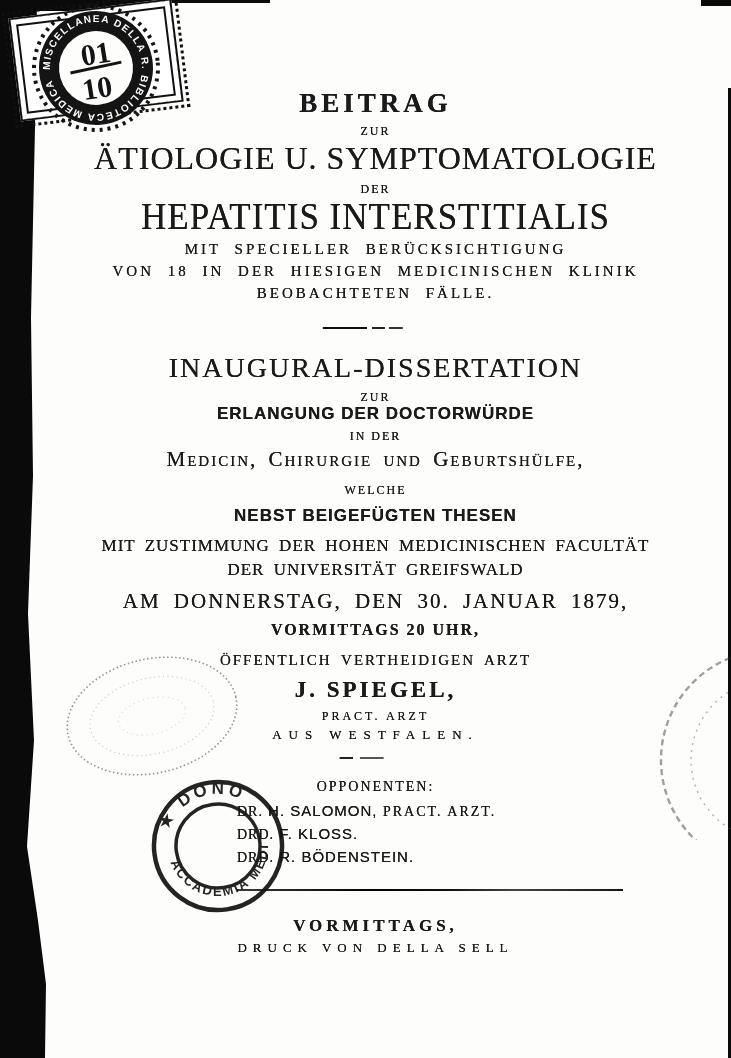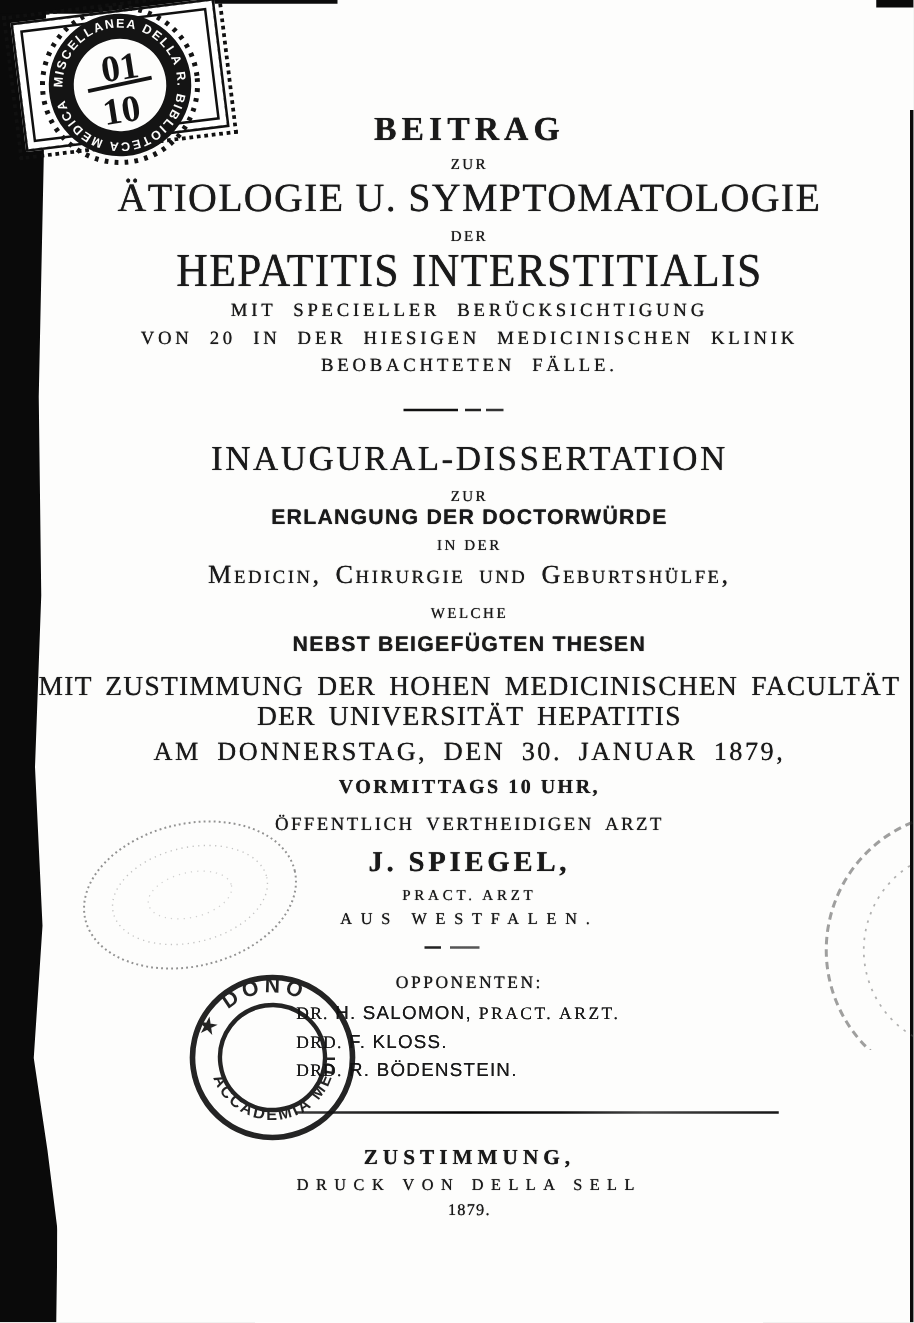--- a/index.html
+++ b/index.html
@@ -22,21 +22,21 @@
   .line{position:absolute;left:30px;right:10px;text-align:center;
         text-shadow:0 0 .6px #222;white-space:nowrap;}
   .t-beitrag{font-size:27px;font-weight:bold;letter-spacing:4px;}
   .t-small{font-size:12px;letter-spacing:2px;}
   .t-main1{font-size:32px;letter-spacing:1px;}
   .t-main2{font-size:35px;letter-spacing:1px;transform:scaleY(1.08);}
   .t-sub{font-size:15px;letter-spacing:3px;word-spacing:7px;}
   .t-inaug{font-size:28px;letter-spacing:2px;}
   .t-gros{font-family:"Liberation Sans",sans-serif;font-weight:bold;font-size:17px;letter-spacing:1px;}
   .t-fac{font-size:21px;letter-spacing:2px;font-variant:small-caps;word-spacing:4px;}
-  .t-zust{font-size:22px;letter-spacing:1px;word-spacing:4px;}
+  .t-zust{font-size:17px;letter-spacing:1px;word-spacing:4px;}
   .t-date{font-size:21px;font-weight:normal;letter-spacing:2px;word-spacing:6px;}
   .t-time{font-size:16px;font-weight:bold;letter-spacing:2px;}
   .t-defend{font-size:15px;letter-spacing:2px;word-spacing:4px;}
   .t-name{font-size:23px;font-weight:bold;letter-spacing:3px;}
   .t-pract{font-size:12px;letter-spacing:3px;}
   .t-origin{font-size:13px;letter-spacing:7px;}
   .t-opph{font-size:14px;letter-spacing:2px;text-align:center;}
   .t-city{font-size:17px;font-weight:bold;letter-spacing:4px;}
   .t-druck{font-size:13px;letter-spacing:6px;}
   .t-year{font-size:13px;letter-spacing:1px;}
@@ -92,36 +92,36 @@
     <rect x="44" y="68" width="52" height="3" fill="#141414" transform="rotate(-7 70 70)"></rect>
     <text x="68" y="100" text-anchor="middle" font-size="30" font-weight="bold" fill="#141414" font-family="Liberation Serif, serif" transform="rotate(-4 70 70)">10</text>
   </svg>
 
   <div class="line t-beitrag" style="top:88px">BEITRAG</div>
   <div class="line t-small" style="top:124px">ZUR</div>
   <div class="line t-main1" style="top:140px">ÄTIOLOGIE U. SYMPTOMATOLOGIE</div>
   <div class="line t-small" style="top:182px">DER</div>
   <div class="line t-main2" style="top:197px">HEPATITIS INTERSTITIALIS</div>
   <div class="line t-sub" style="top:241px">MIT SPECIELLER BERÜCKSICHTIGUNG</div>
-  <div class="line t-sub" style="top:263px">VON 20 IN DER HIESIGEN MEDICINISCHEN KLINIK</div>
+  <div class="line t-sub" style="top:263px">VON 18 IN DER HIESIGEN MEDICINISCHEN KLINIK</div>
   <div class="line t-sub" style="top:285px">BEOBACHTETEN FÄLLE.</div>
 
   <div class="rule" id="rule-1"></div>
 
   <div class="line t-inaug" style="top:352px">INAUGURAL-DISSERTATION</div>
   <div class="line t-small" style="top:390px">ZUR</div>
   <div class="line t-gros" style="top:404px">ERLANGUNG DER DOCTORWÜRDE</div>
   <div class="line t-small" style="top:429px">IN DER</div>
   <div class="line t-fac" style="top:447px">Medicin, Chirurgie und Geburtshülfe,</div>
   <div class="line t-small" style="top:483px">WELCHE</div>
   <div class="line t-gros" style="top:506px">NEBST BEIGEFÜGTEN THESEN</div>
   <div class="line t-zust" style="top:536px">MIT ZUSTIMMUNG DER HOHEN MEDICINISCHEN FACULTÄT</div>
-  <div class="line t-zust" style="top:560px">DER UNIVERSITÄT HEPATITIS</div>
+  <div class="line t-zust" style="top:560px">DER UNIVERSITÄT GREIFSWALD</div>
   <div class="line t-date" style="top:589px">AM DONNERSTAG, DEN 30. JANUAR 1879,</div>
-  <div class="line t-time" style="top:621px">VORMITTAGS 10 UHR,</div>
+  <div class="line t-time" style="top:621px">VORMITTAGS 20 UHR,</div>
   <div class="line t-defend" style="top:652px">ÖFFENTLICH VERTHEIDIGEN ARZT</div>
 
   <div class="line t-name" style="top:677px">J. SPIEGEL,</div>
   <div class="line t-pract" style="top:709px">PRACT. ARZT</div>
   <div class="line t-origin" style="top:727px">AUS WESTFALEN.</div>
 
   <div class="rule" id="rule-2"></div>
 
   <div class="line t-opph" style="top:779px">OPPONENTEN:</div>
   <div class="opp-line" style="top:802px">
@@ -129,23 +129,22 @@
   </div>
   <div class="opp-line" style="top:825px">
     <span class="opp-prefix">DRD.</span><span class="opp-name"> F. KLOSS.</span><span class="opp-suffix"></span>
   </div>
   <div class="opp-line" style="top:848px">
     <span class="opp-prefix">DRD.</span><span class="opp-name"> R. BÖDENSTEIN.</span><span class="opp-suffix"></span>
   </div>
 
   <div class="rule" id="rule-3"></div>
 
-  <div class="line t-city" style="top:916px">ZUSTIMMUNG,</div>
+  <div class="line t-city" style="top:916px">VORMITTAGS,</div>
   <div class="line t-druck" style="top:940px">DRUCK VON DELLA SELL</div>
-  <div class="line t-year" style="top:960px">1879.</div>
 
   <svg class="stampsvg" id="oval-stamp" viewBox="0 0 184 132">
     <ellipse cx="92" cy="66" rx="86" ry="57" fill="none" stroke="#3c3c3c" stroke-width="1.6" stroke-dasharray="1.5 2.5"></ellipse>
     <ellipse cx="92" cy="66" rx="63" ry="38" fill="none" stroke="#666" stroke-width="1.1" stroke-dasharray="1 3.5" opacity=".7"></ellipse>
     <ellipse cx="92" cy="66" rx="34" ry="18" fill="none" stroke="#777" stroke-width="1" stroke-dasharray="1 4" opacity=".6"></ellipse>
   </svg>
 
   <div id="right-stamp-clip">
     <svg width="150" height="210" viewBox="0 0 150 210">
       <circle cx="190" cy="130" r="110" fill="none" stroke="#2e2e2e" stroke-width="2.4" stroke-dasharray="6 4"></circle>

